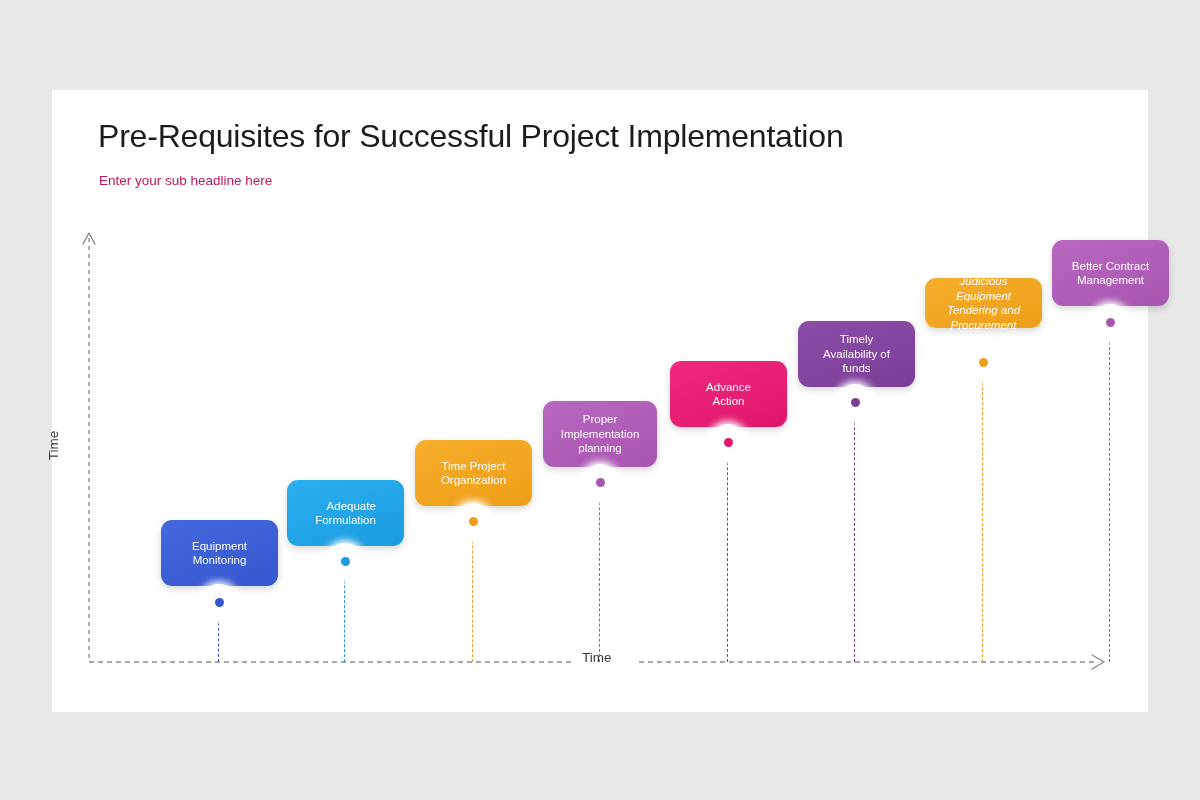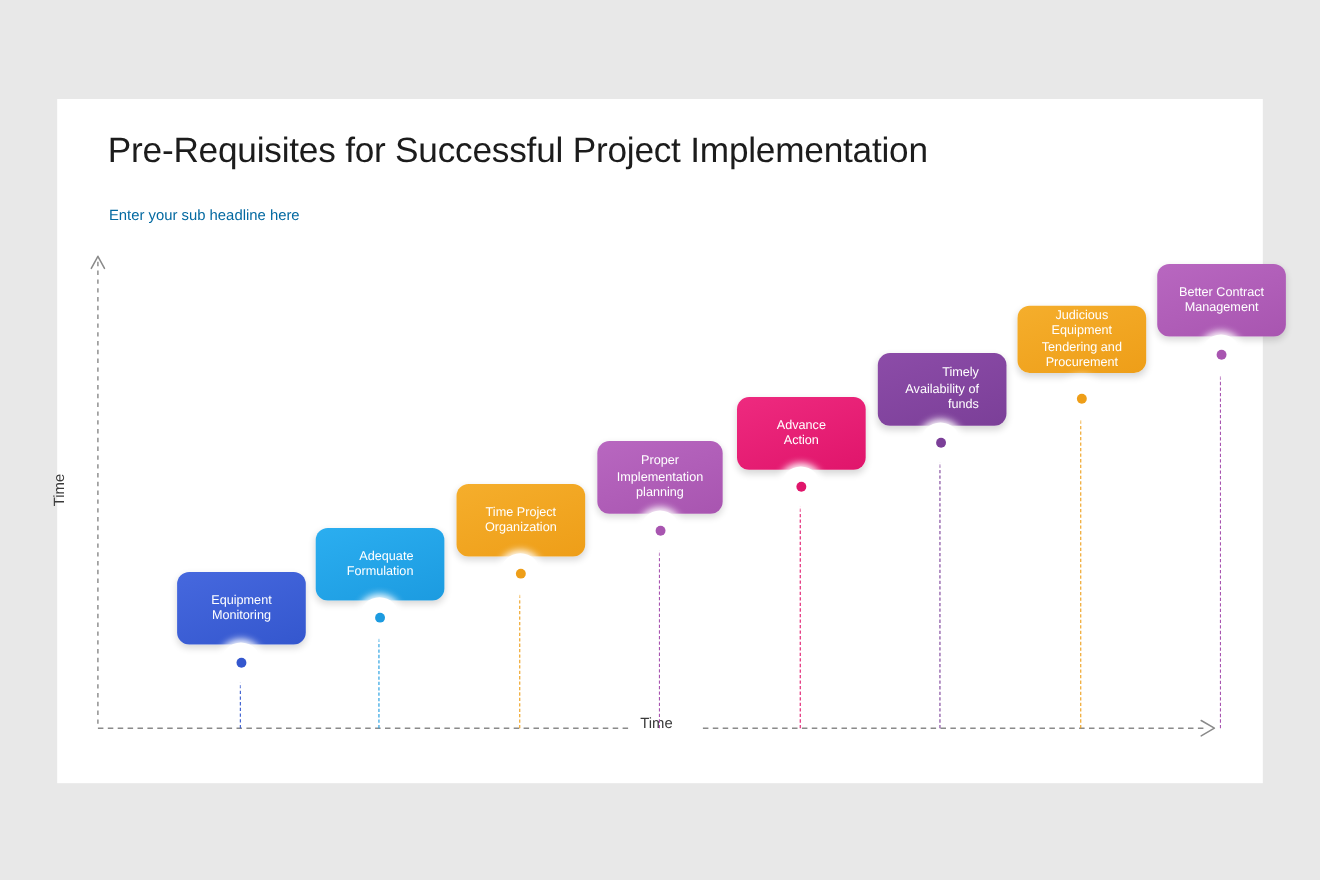--- a/index.html
+++ b/index.html
@@ -31,23 +31,22 @@
     color: #1c1c1c;
     letter-spacing: -0.2px;
     white-space: nowrap;
   }
   #subtitle {
     position: absolute;
     left: 47px;
     top: 83px;
     font-size: 13.5px;
     font-weight: 400;
-    color: #0369a1;
+    color: #be185d;
     white-space: nowrap;
-    margin-top: 15px;
   }
 
   
   #plot {
     position: absolute;
     left: 0;
     top: 0;
     width: 1096px;
     height: 622px;
   }
@@ -184,30 +183,30 @@
           <div class="node-box" style="left: 618px; top: 271px; width: 117px; height: 66px; background: linear-gradient(160deg, rgb(238, 42, 127) 0%, rgb(224, 21, 107) 100%);">
             <span style="white-space: pre-line;">Advance
 Action</span>
           </div>
           <div class="node-notch" style="left: 658px; top: 334px;"></div>
           <div class="node-dot" style="left: 671.5px; top: 347.5px; background: rgb(224, 21, 107);"></div>
         </div>
         <div class="node">
           <div class="node-stem" style="left: 802px; top: 312px; height: 260px; border-left-color: rgb(123, 63, 152);"></div>
           <div class="node-box" style="left: 746px; top: 231px; width: 117px; height: 66px; background: linear-gradient(160deg, rgb(140, 76, 168) 0%, rgb(123, 63, 152) 100%);">
-            <span style="white-space: pre-line; text-align: right;">Timely
+            <span style="white-space: pre-line;">Timely
 Availability of
 funds</span>
           </div>
           <div class="node-notch" style="left: 785px; top: 294px;"></div>
           <div class="node-dot" style="left: 798.5px; top: 307.5px; background: rgb(123, 63, 152);"></div>
         </div>
         <div class="node">
           <div class="node-stem" style="left: 930px; top: 272px; height: 300px; border-left-color: rgb(238, 158, 24);"></div>
-          <div class="node-box" style="left: 873px; top: 188px; width: 117px; height: 61px; background: linear-gradient(160deg, rgb(245, 174, 44) 0%, rgb(238, 158, 24) 100%);">
+          <div class="node-box" style="left: 873px; top: 188px; width: 117px; height: 50px; background: linear-gradient(160deg, rgb(245, 174, 44) 0%, rgb(238, 158, 24) 100%); font-style: italic;">
             <span style="white-space: pre-line;">Judicious
 Equipment
 Tendering and
 Procurement</span>
           </div>
           <div class="node-notch" style="left: 913px; top: 254px;"></div>
           <div class="node-dot" style="left: 926.5px; top: 267.5px; background: rgb(238, 158, 24);"></div>
         </div>
         <div class="node">
           <div class="node-stem" style="left: 1057px; top: 232px; height: 340px; border-left-color: rgb(168, 85, 176);"></div>

